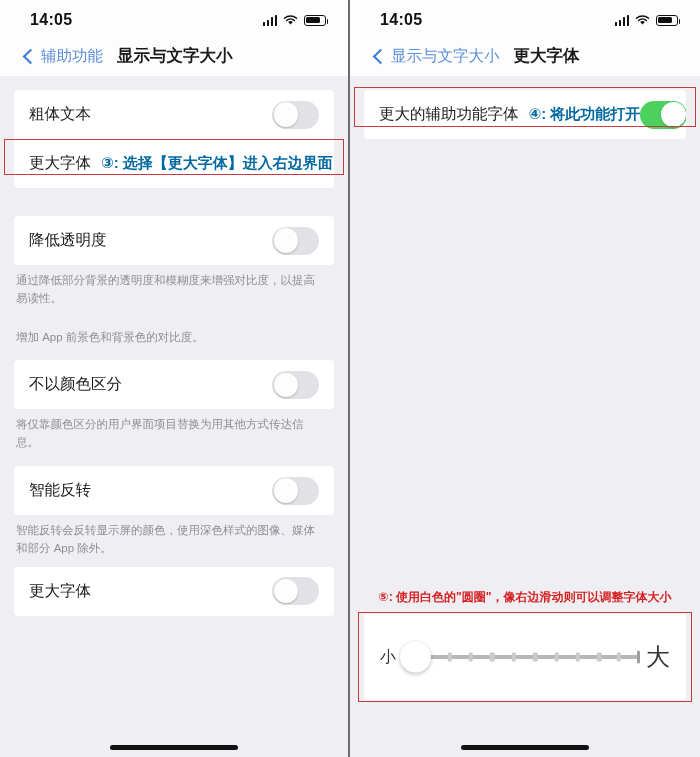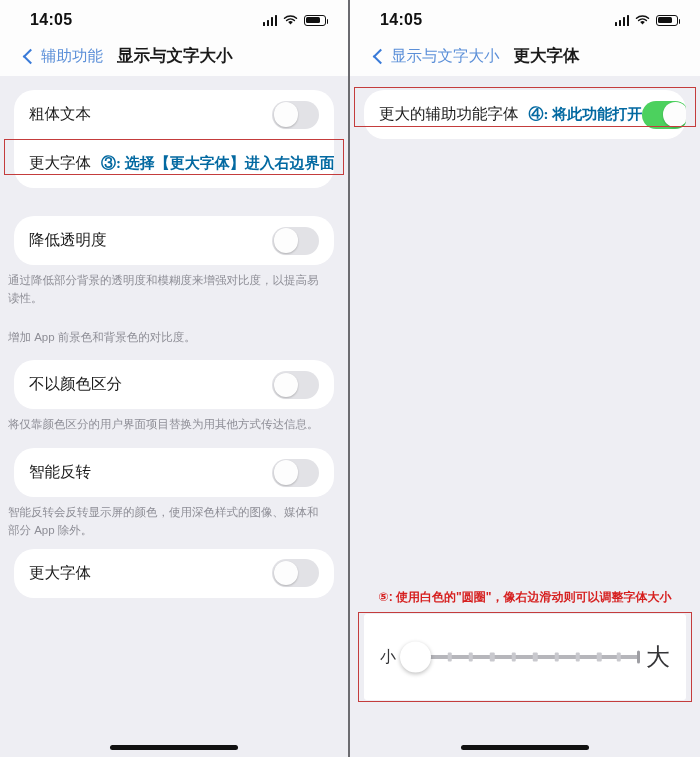--- a/index.html
+++ b/index.html
@@ -53,43 +53,42 @@
   .back{display:flex;align-items:center;color:#3a7bd8;cursor:pointer;flex-shrink:0;}
   .chev-l{width:9px;height:9px;border-left:2.1px solid #3a7bd8;border-bottom:2.1px solid #3a7bd8;transform:rotate(45deg);margin-right:5px;}
   .back-label{font-size:15.5px;color:#5b8fd8;white-space:nowrap;}
   .nav-title{font-size:16.5px;font-weight:bold;color:#1a1a1a;margin-left:14px;white-space:nowrap;}
 
   
   .content{position:relative;height:681px;overflow:hidden;background:#eeeef3;}
   .grp{
     margin:0 14px;
     background:#fff;
-    border-radius:20px;
+    border-radius:4px;
     overflow:hidden;
-    font-family:Liberation Serif, serif;
   }
   .gap{height:14px;}
   .gap-s{height:9px;}
   .row{
     display:flex;align-items:center;
     height:49px;
     padding:0 15px;
     box-sizing:border-box;
     position:relative;
   }
   .row + .row::before{
     content:"";position:absolute;left:15px;right:0;top:0;height:1px;background:#e9e9ec;
   }
   .row-label{font-size:15.5px;color:#1b1b1b;white-space:nowrap;}
   .spacer{flex:1;}
   .row-value{font-size:14.5px;color:#701a75;white-space:nowrap;}
   .chev-r{width:7px;height:7px;border-top:1.8px solid #bfbfc5;border-right:1.8px solid #bfbfc5;transform:rotate(45deg);flex-shrink:0;}
   .note{
     font-size:11.5px;color:#8e8e96;line-height:1.55;
-    margin:7px 22px 0 8px;
+    margin:7px 22px 0 16px;
   }
 
   
   .toggle{
     width:47px;height:28px;border-radius:14px;
     background:#e2e2e6;position:relative;flex-shrink:0;
   }
   .toggle .knob{
     position:absolute;top:1.6px;left:1.6px;
     width:24.5px;height:24.5px;border-radius:50%;

